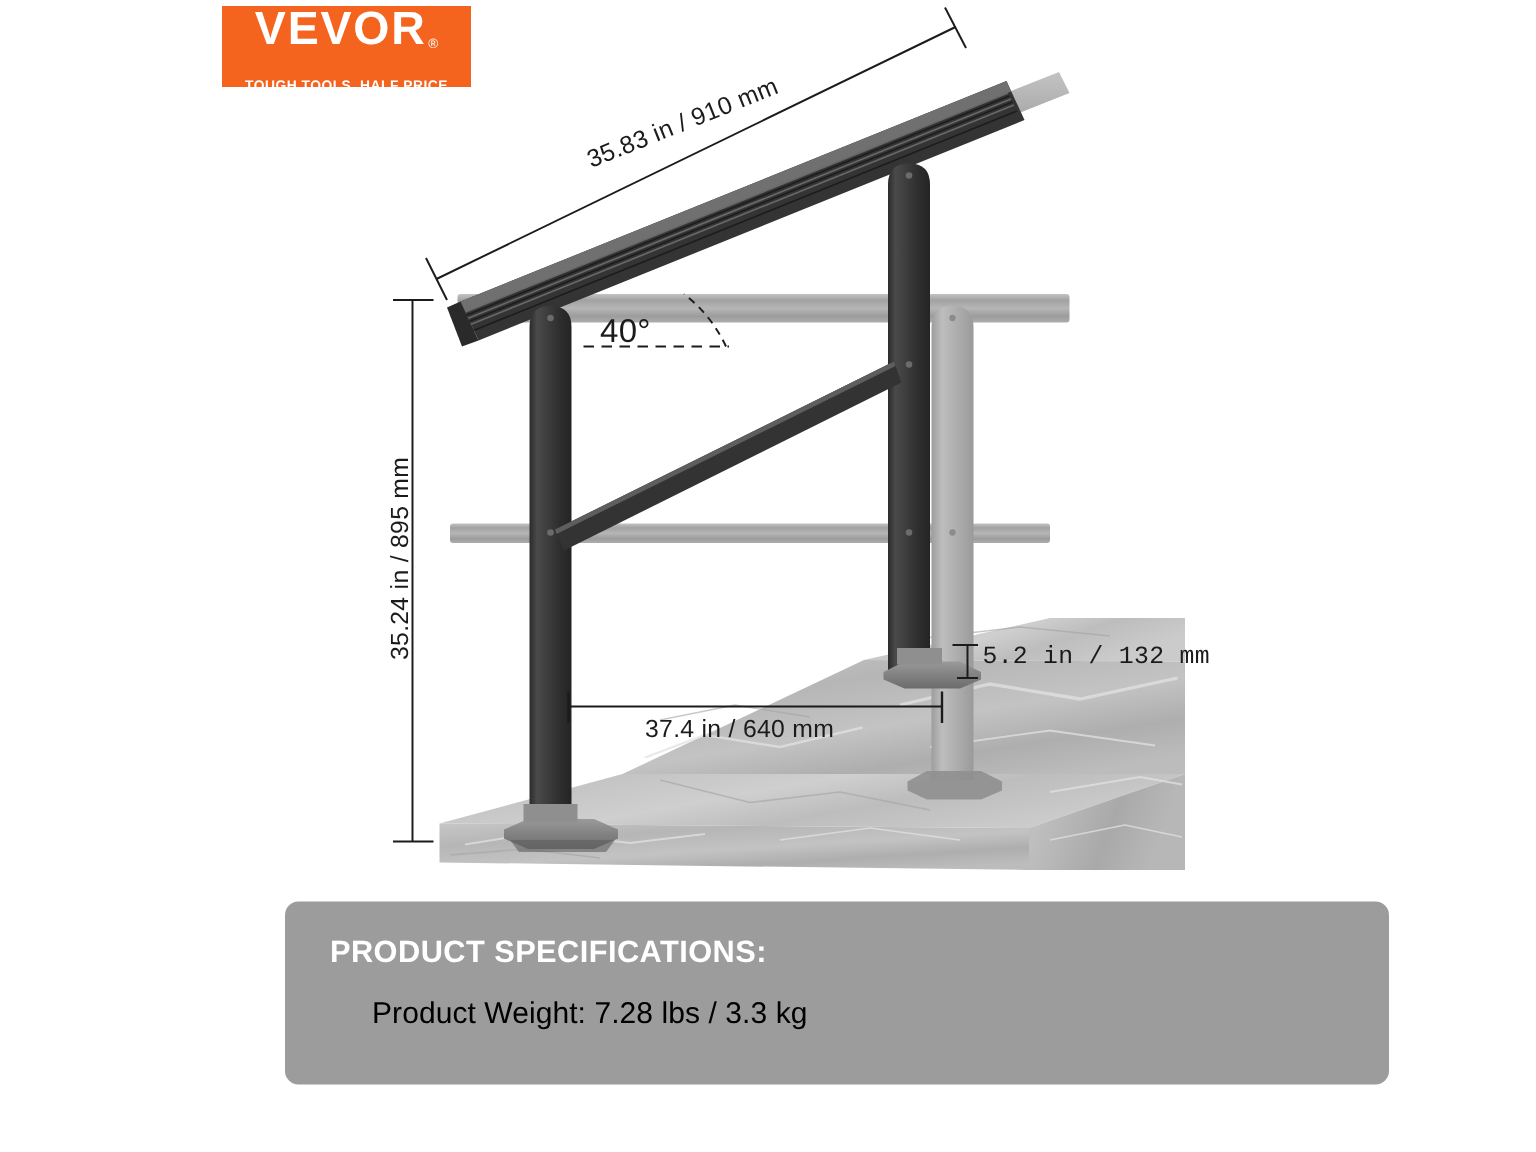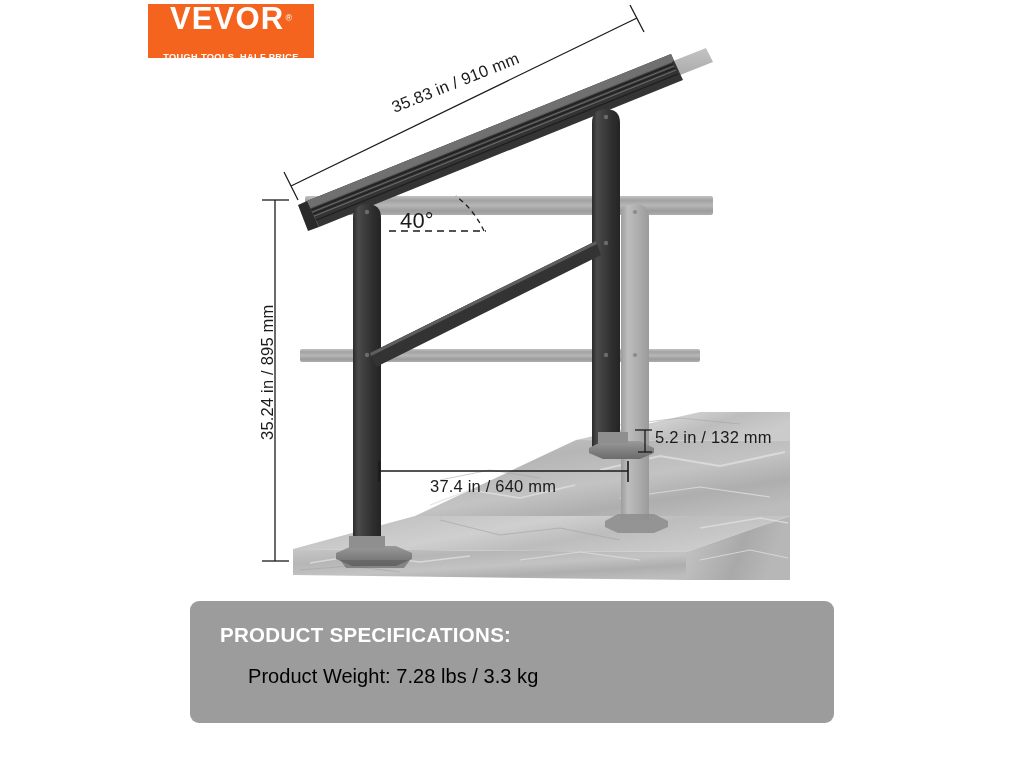--- a/index.html
+++ b/index.html
@@ -24,21 +24,21 @@
     width: 166px; height: 54px;
     background: #f4641e;
     display: flex;
     flex-direction: column;
     align-items: center;
     justify-content: center;
     padding-top: 2px;
   }
   #brand-wordmark-row {
     display: flex;
-    align-items: center;
+    align-items: flex-end;
     line-height: 1;
   }
   #brand-wordmark {
     color: #ffffff;
     font-size: 31px;
     font-weight: bold;
     letter-spacing: 1.2px;
     font-family: "Liberation Sans", sans-serif;
   }
   #brand-reg {
@@ -81,32 +81,32 @@
   }
   #dim-label-height {
     left: 258px; top: 440px;
     transform: rotate(-90deg);
     transform-origin: left top;
   }
   #dim-label-width {
     left: 430px; top: 477px;
   }
   #dim-label-depth {
-    left: 655px; top: 428px;
+    left: 655px; top: 428px; font-family: Liberation Mono, monospace;
   }
   #dim-label-angle {
     left: 400px; top: 208px;
     font-size: 22px;
   }
 
   
   #spec-panel {
     position: absolute;
     left: 190px; top: 601px;
-    width: 644px; height: 122px;
+    width: 736px; height: 122px;
     background: #9c9c9c;
     border-radius: 9px;
     padding: 22px 0 0 30px;
   }
   #spec-title {
     color: #ffffff;
     font-size: 20.5px;
     font-weight: bold;
     letter-spacing: 0.3px;
     margin: 0 0 18px 0;

